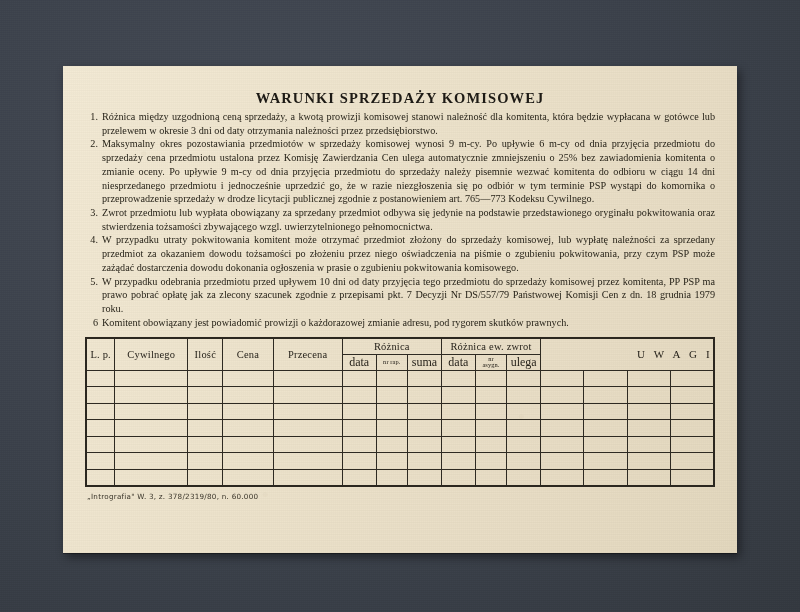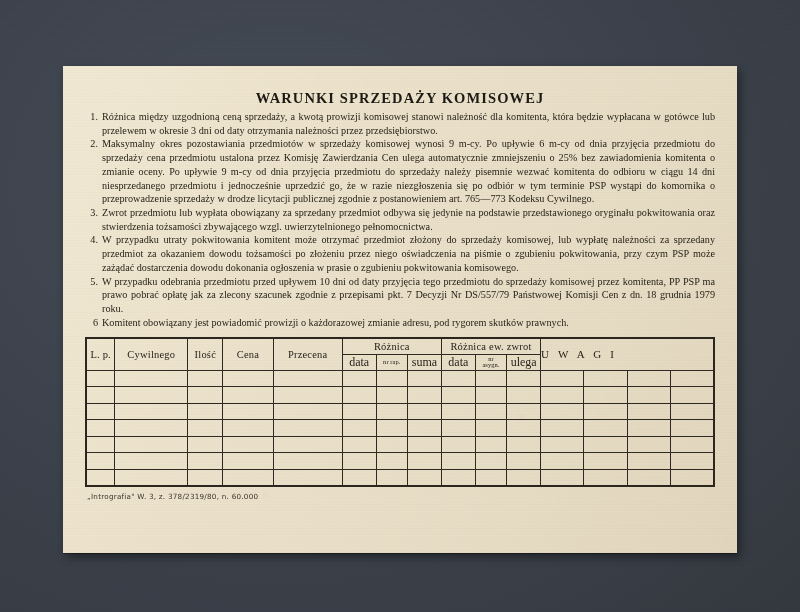--- a/index.html
+++ b/index.html
@@ -144,21 +144,21 @@
   th.sub {
     height: 14px;
     font-size: 12px;
     text-align: center;
     vertical-align: middle;
   }
   th.sub.tiny { font-size: 6.4px; line-height: 1.0; letter-spacing: .1px; }
   th.uwagi {
     font-size: 11px;
     letter-spacing: 3.2px;
-    text-align: left;
+    text-align: right;
     vertical-align: middle;
   }
   td.cell {
     height: 15.5px;
   }
 
   
   .imprint {
     margin-top: 5px;
     font-family: "DejaVu Sans", sans-serif;

